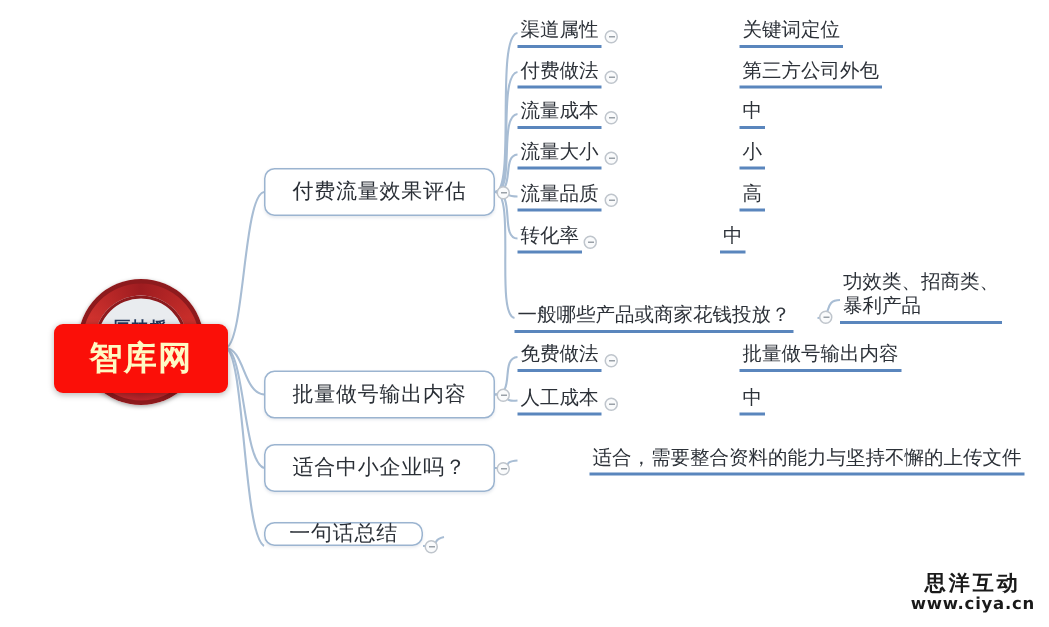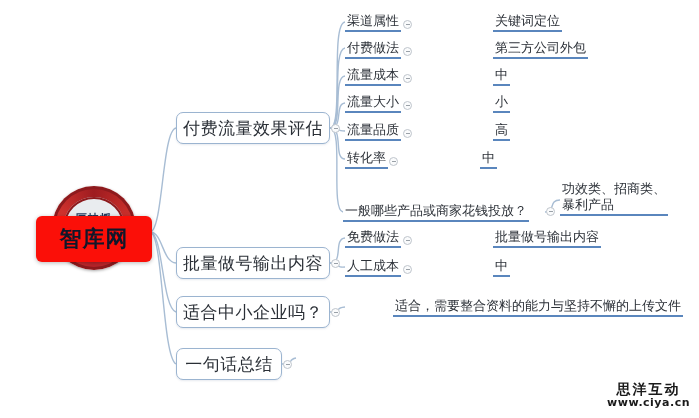--- a/index.html
+++ b/index.html
@@ -37,34 +37,34 @@
     position:absolute;left:0;right:0;bottom:10px;text-align:center;
     font-size:7px;color:#7a1518;letter-spacing:1px;
   }
   .root-plate{
     position:absolute;left:0;top:30px;width:116px;height:46px;
     background:#fb0f08;border-radius:6px;
     box-shadow:0 1px 4px rgba(0,0,0,.28);
     display:flex;align-items:center;justify-content:center;
   }
   .root-plate span{
-    color:#0f172a;font-size:22px;font-weight:bold;letter-spacing:1px;
+    color:#fef9c3;font-size:22px;font-weight:bold;letter-spacing:1px;
     font-family:Liberation Mono, monospace;
   }
 
   
   .branch{
     position:absolute;
     border:1px solid #9bb4d0;
     border-radius:7px;
     background:#ffffff;
     display:flex;align-items:center;justify-content:center;
     box-sizing:border-box;
     color:#2a2f36;
-    font-size:17px;
+    font-size:14px;
     letter-spacing:.5px;
     white-space:nowrap;
     box-shadow:0 1px 2px rgba(120,140,165,.18);
   }
 
   
   .toggle{
     position:absolute;width:9px;height:9px;border-radius:50%;
     border:1px solid #bfc5cc;background:#fafbfc;box-sizing:border-box;
   }
@@ -222,21 +222,21 @@
   </div>
   <div class="toggle" style="left:403px;top:265px;"></div>
 
   <div class="branch" style="left:176px;top:296px;width:154px;height:32px;">
     <span>适合中小企业吗？</span>
   </div>
   <div class="toggle" style="left:331px;top:308px;"></div>
 
   <div class="plain" style="left:345px;top:297px;margin-left:48px;">适合，需要整合资料的能力与坚持不懈的上传文件</div>
 
-  <div class="branch" style="left:176px;top:348px;width:106px;height:32px;">
+  <div class="branch" style="left:176px;top:348px;width:106px;height:16px;">
     <span>一句话总结</span>
   </div>
   <div class="toggle" style="left:283px;top:360px;"></div>
 
 
   <div class="watermark">
     <div class="wm1">思洋互动</div>
     <div class="wm2">www.ciya.cn</div>
   </div>
 

